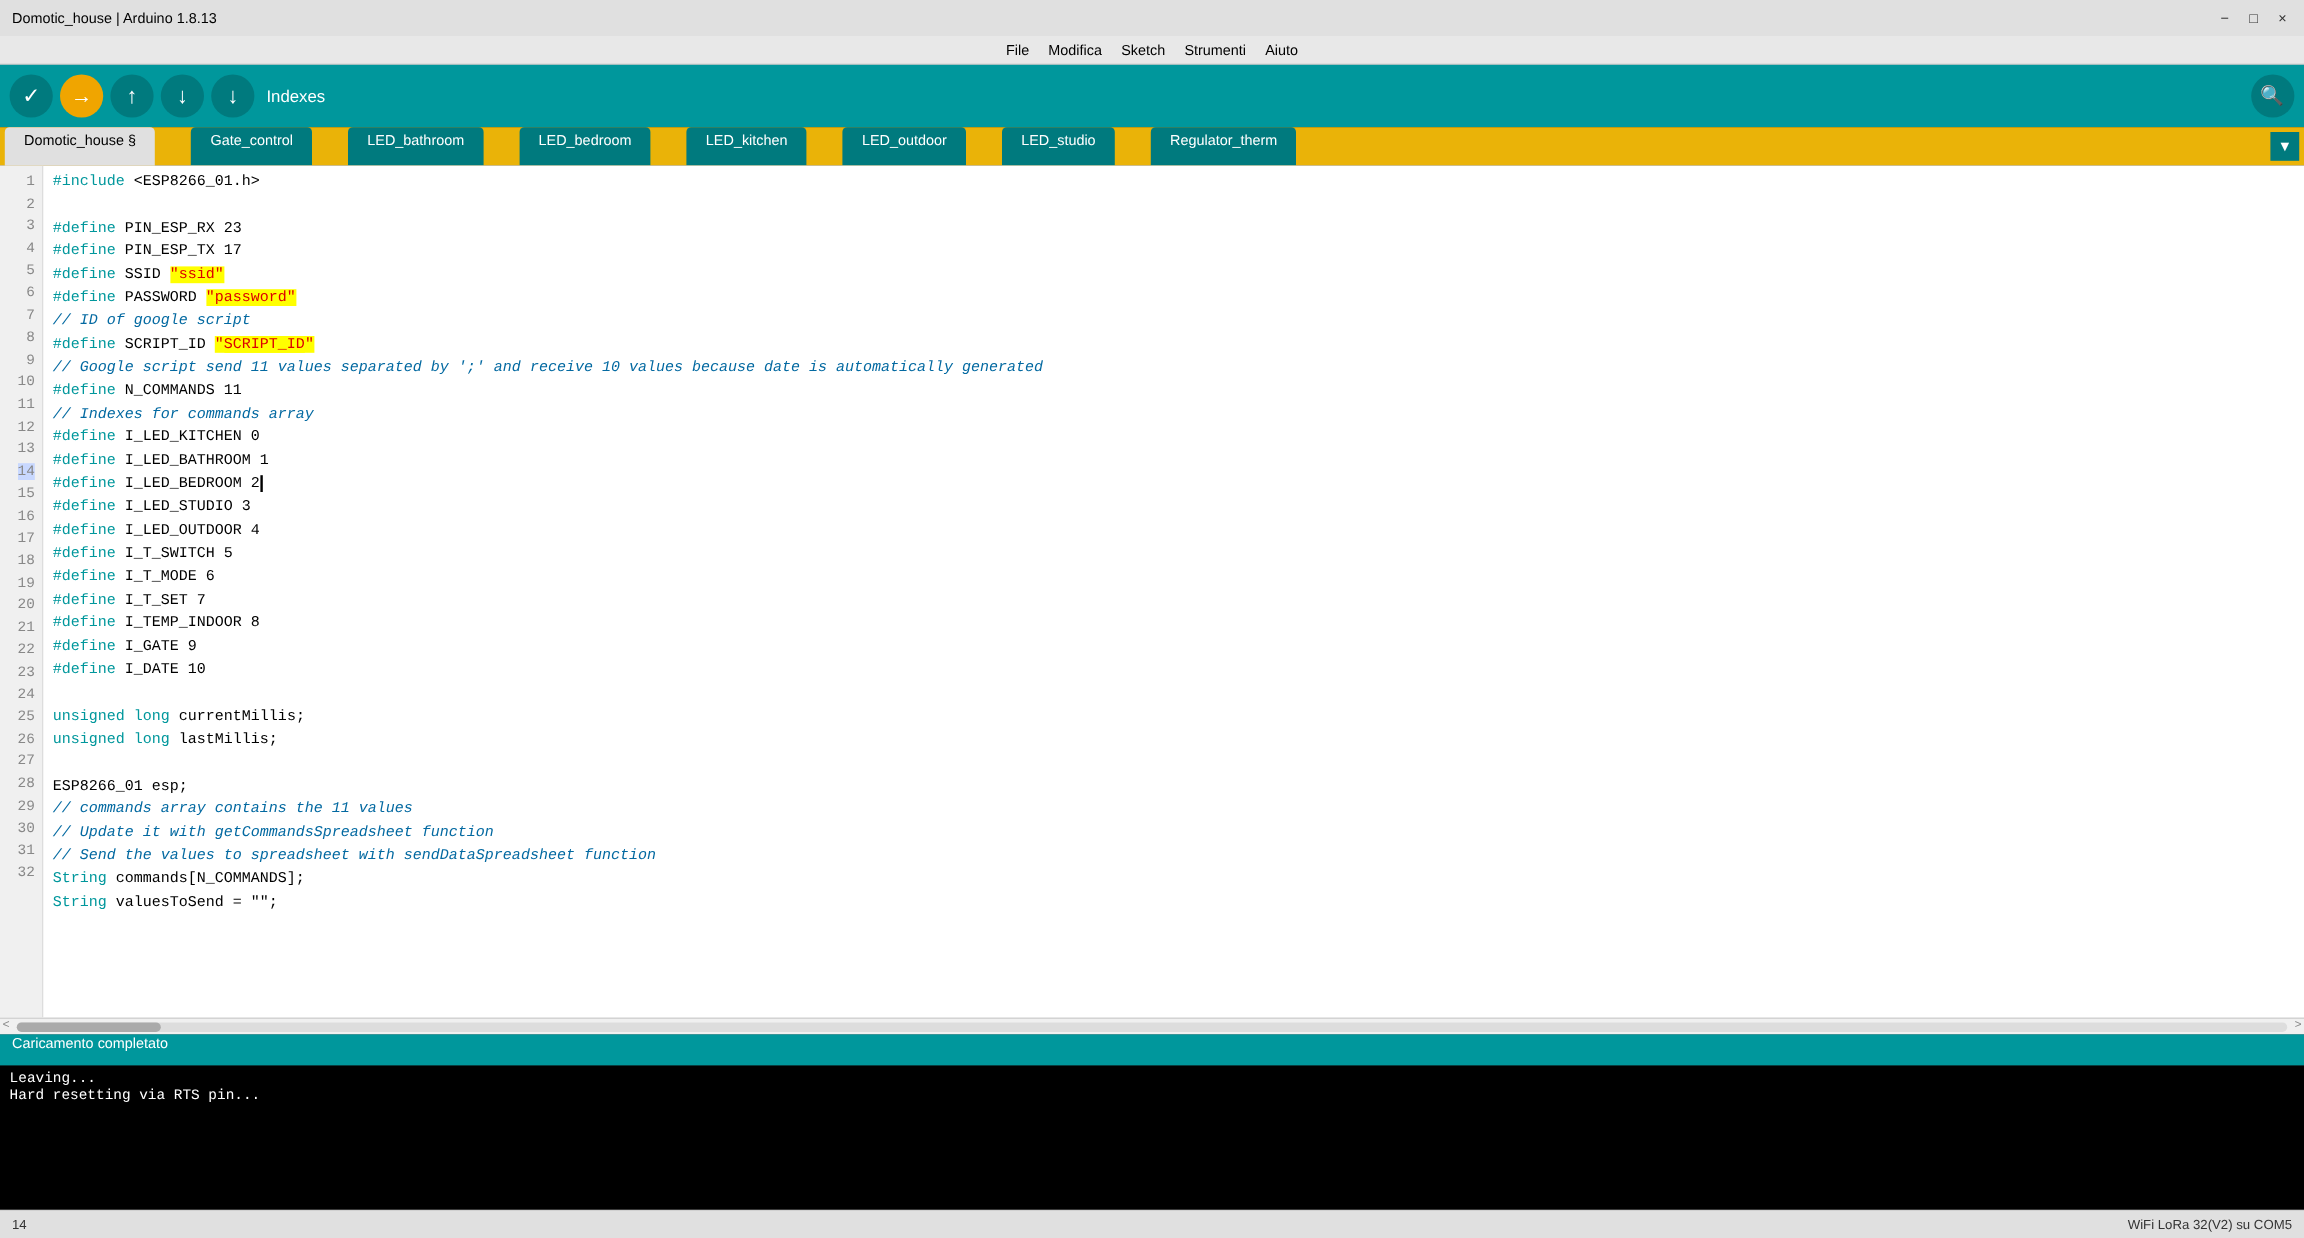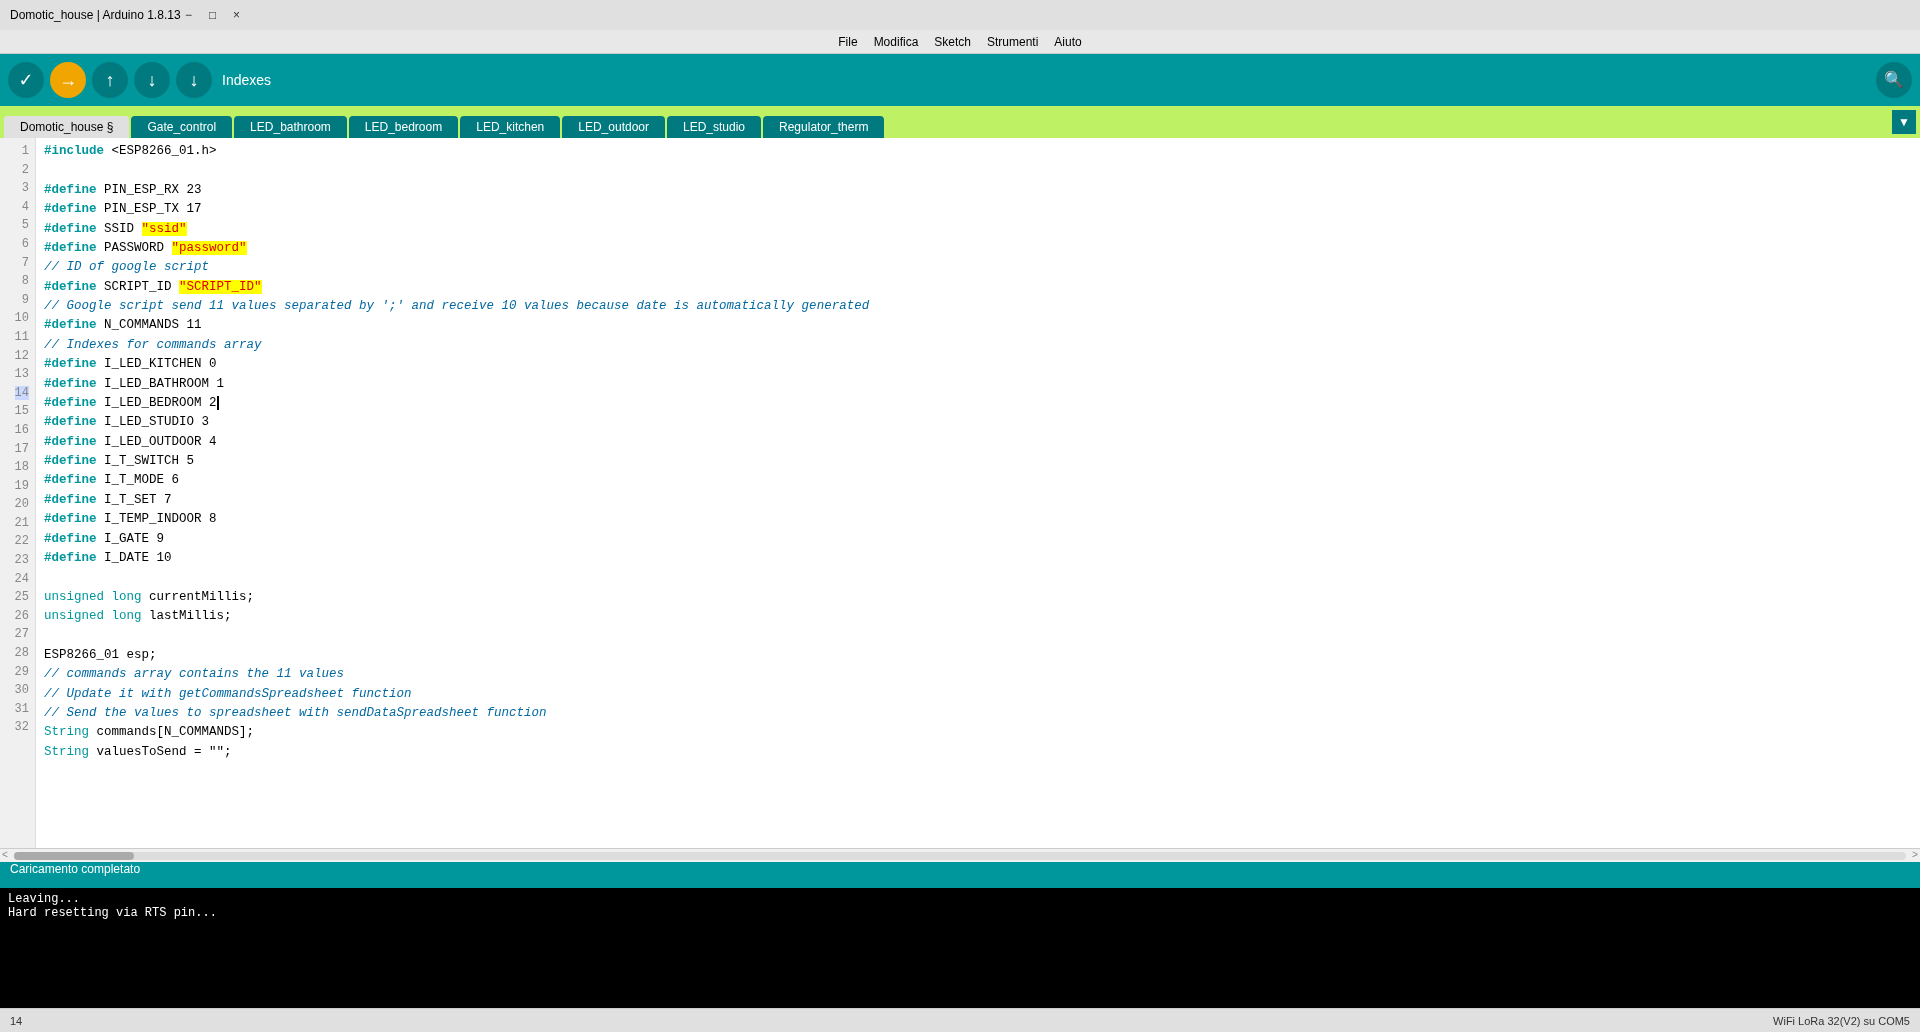--- a/index.html
+++ b/index.html
@@ -8,20 +8,21 @@
     
     #titlebar {
       background: #e0e0e0;
       height: 30px;
       display: flex;
       align-items: center;
       padding: 2px 10px;
       font-family: Arial, sans-serif;
       font-size: 12px;
       color: #000;
+      justify-content: space-between;
     }
     #titlebar .win-controls { display: flex; gap: 8px; }
     #titlebar .win-btn {
       width: 16px; height: 16px;
       display: flex; align-items: center; justify-content: center;
       cursor: pointer; font-size: 12px; color: #333;
     }
 
     
     #menubar {
@@ -72,25 +73,25 @@
     .toolbar-search {
       width: 36px; height: 36px;
       background: #007a7e;
       border-radius: 50%;
       display: flex; align-items: center; justify-content: center;
       cursor: pointer; color: #fff; font-size: 16px;
     }
 
     
     #tabs {
-      background: #bef264;
+      background: #eab308;
       height: 32px;
       display: flex;
-      align-items: flex-end;
       padding: 0 4px;
+      gap: 28px;
     }
     .tab {
       padding: 4px 16px;
       font-family: Arial, sans-serif;
       font-size: 12px;
       cursor: pointer;
       border-radius: 4px 4px 0 0;
       margin-right: 2px;
       white-space: nowrap;
     }
@@ -143,21 +144,21 @@
       padding: 4px 8px;
       font-size: 12.5px;
       line-height: 1.55;
       white-space: pre;
       overflow: hidden;
       flex: 1;
       color: #000;
     }
 
     
-    .kw { color: #00979c; font-weight: bold; margin-top: 44px; } 
+    .kw { color: #00979c; font-weight: normal; margin-top: 44px; } 
     .comment { color: #0369a1; font-style: italic; margin-top: 43px; }
     .string-highlight { background: #ffff00; color: #dd0000; }
     .keyword-highlight { background: #ffff00; }
     .type-color { color: #00979c; }
     .cursor { border-right: 2px solid #000; }
 
     
     #hscroll {
       height: 14px;
       background: #f0f0f0;

